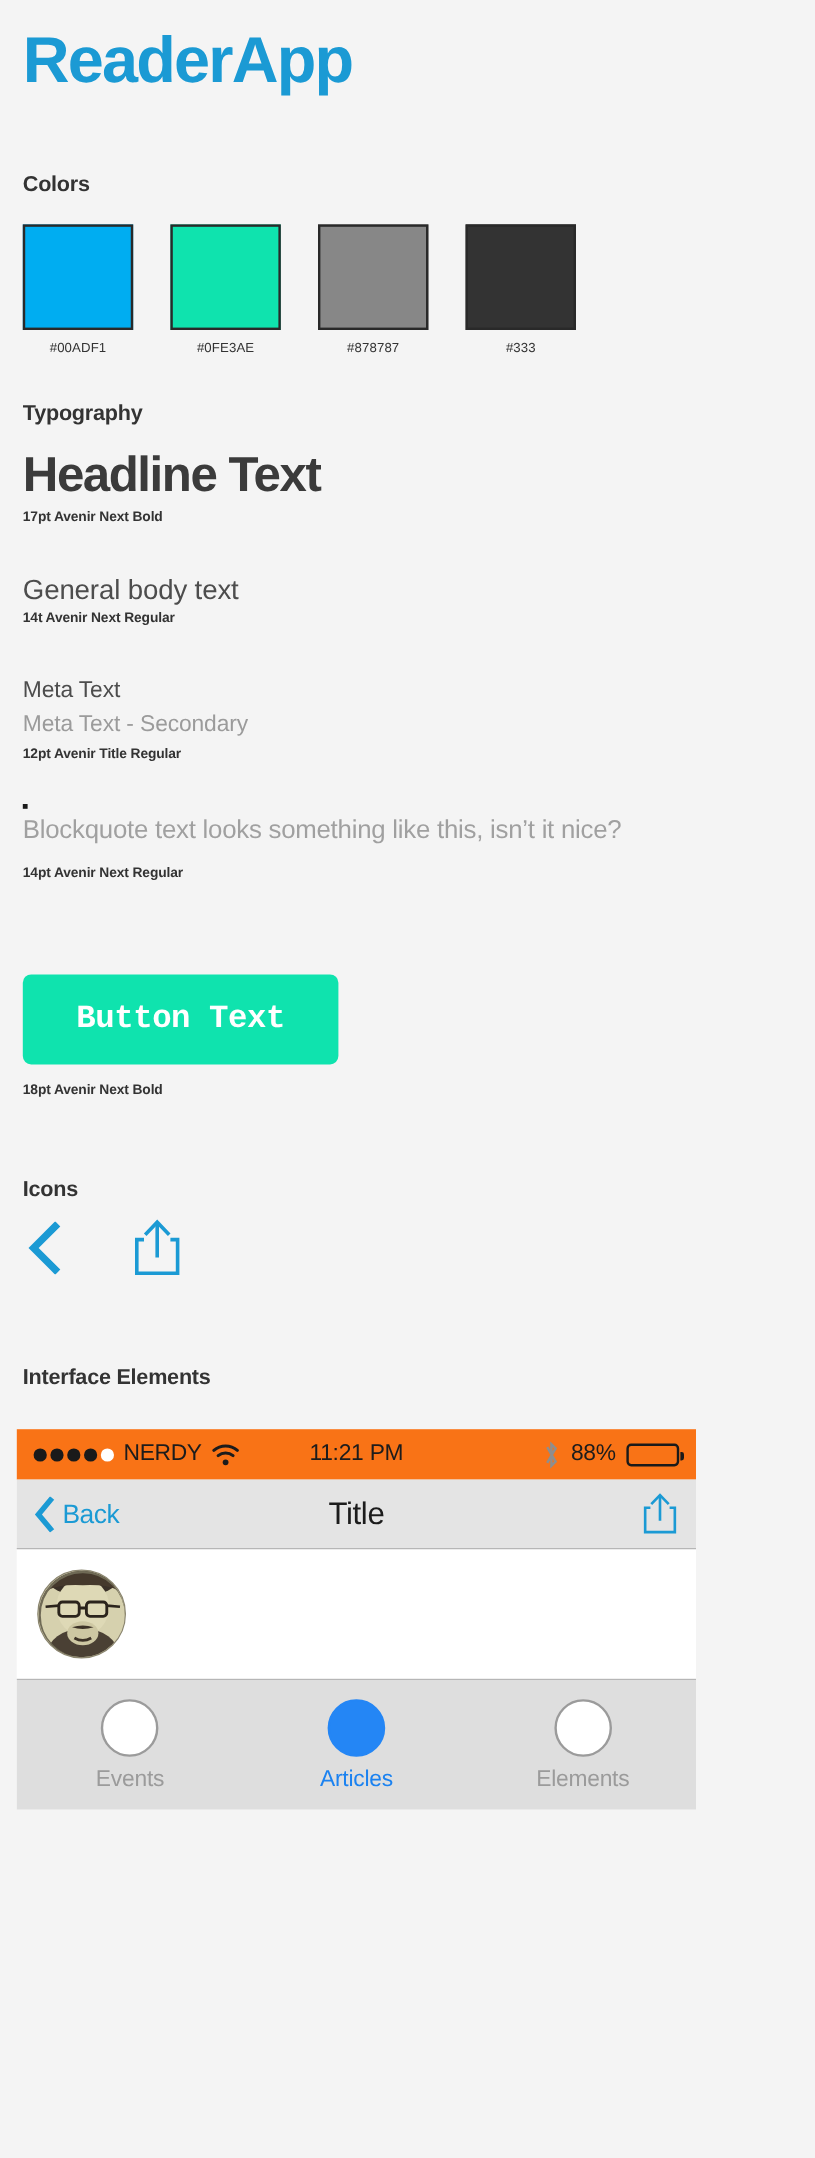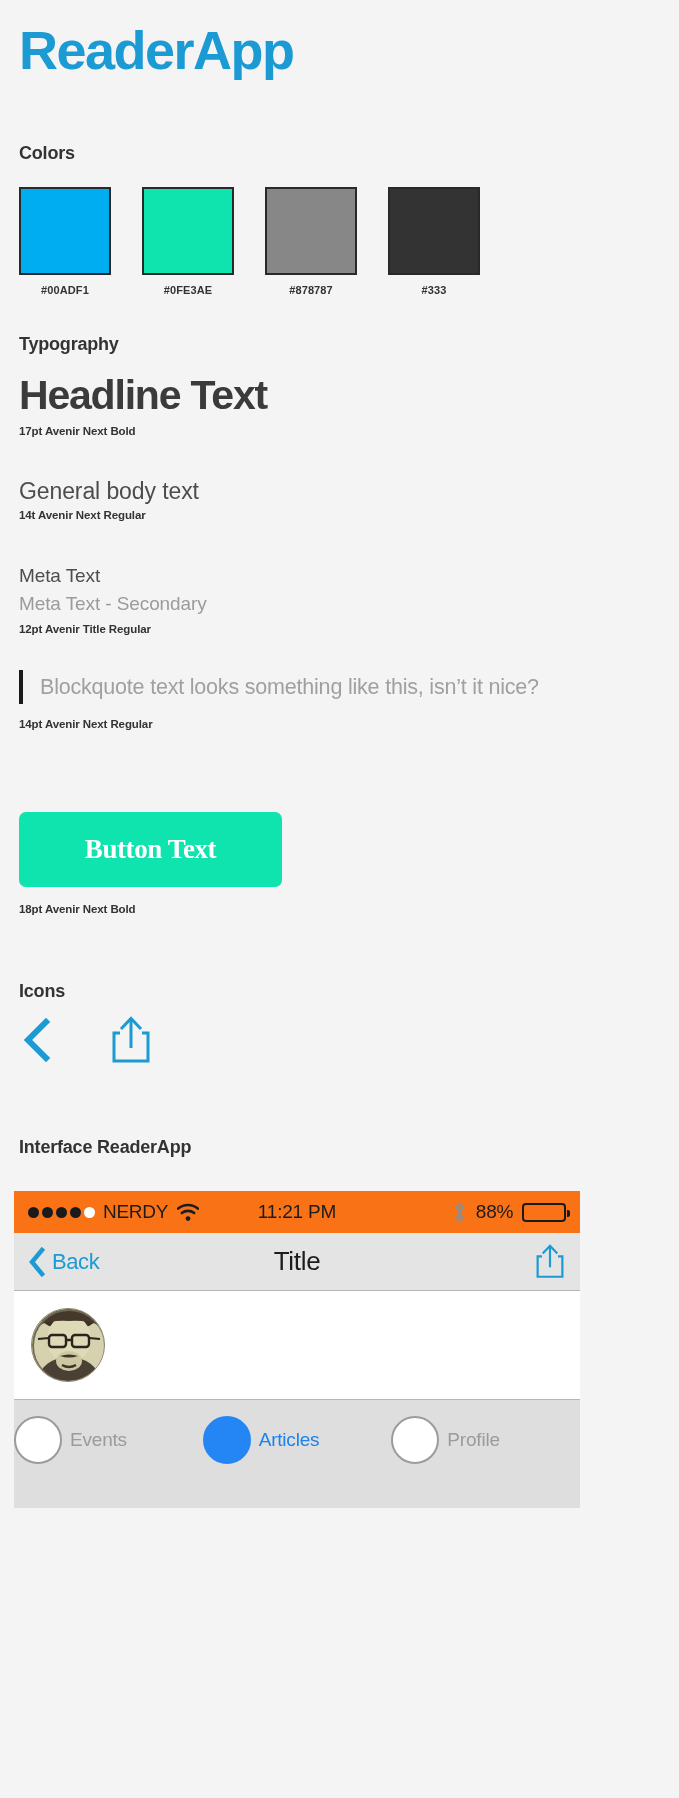--- a/index.html
+++ b/index.html
@@ -46,21 +46,21 @@
   }
   .swatch-cell { width: 92px; }
   .swatch-chip {
     width: 92px; height: 88px;
     border: 2px solid #292929;
   }
   .swatch-label {
     margin-top: 9px;
     text-align: center;
     font-size: 11px;
-    font-weight: bold;
+    font-weight: normal;
     color: #333333;
     letter-spacing: 0.1px;
   }
 
   
   .spec { position: absolute; left: 19px; }
   .spec-note {
     font-size: 11.5px;
     font-weight: bold;
     color: #333333;
@@ -83,21 +83,21 @@
 
   #spec-meta { top: 562px; }
   #spec-meta .sample {
     font-size: 19px; color: #4d4d4d;
     letter-spacing: -0.1px; line-height: 1.45;
   }
   #spec-meta .sample.secondary { color: #9b9b9b; }
   #spec-meta .spec-note { margin-top: 6px; }
 
   #spec-quote { top: 670px; width: 600px; }
-  .quote-wrap { display: flex; }
+  .quote-wrap { display: flex; flex-direction: column; }
   .quote-bar {
     width: 4px;
     background: #1a1a1a;
     margin-right: 17px;
     flex: 0 0 4px;
   }
   .quote-text {
     font-size: 21.5px;
     color: #a0a0a0;
     line-height: 1.55;
@@ -108,21 +108,21 @@
 
   #spec-button { top: 812px; }
   .btn {
     width: 263px; height: 75px;
     background: #0FE3AE;
     border: none;
     border-radius: 7px;
     color: #ffffff;
     font-size: 27px;
     font-weight: bold;
-    font-family: Liberation Serif, serif;
+    font-family: Liberation Mono, monospace;
     letter-spacing: -0.4px;
     cursor: pointer;
     display: flex;
     align-items: center;
     justify-content: center;
   }
   #spec-button .spec-note { margin-top: 16px; }
 
   
   .icon-row {
@@ -230,21 +230,21 @@
 
   .tabbar {
     height: 108px;
     background: #dedede;
     display: flex;
     align-items: flex-start;
     padding-top: 16px;
   }
   .tab {
     flex: 1;
-    display: flex; flex-direction: row;
+    display: flex; flex-direction: column;
     align-items: center;
     gap: 8px;
     cursor: pointer;
   }
   .tab-circle {
     width: 48px; height: 48px;
     border-radius: 50%;
     background: #ffffff;
     border: 2px solid #9b9b9b;
   }
@@ -326,21 +326,21 @@
     </span>
     <span class="icon-btn">
       <svg width="44" height="50" viewBox="0 0 44 50">
         <path d="M22 4 L22 33" fill="none" stroke="#1b9ad4" stroke-width="3"></path>
         <polyline points="12,14 22,3.5 32,14" fill="none" stroke="#1b9ad4" stroke-width="3" stroke-linejoin="miter" stroke-linecap="butt"></polyline>
         <polyline points="11,18 5,18 5,46 39,46 39,18 33,18" fill="none" stroke="#1b9ad4" stroke-width="3"></polyline>
       </svg>
     </span>
   </div>
 
-  <div class="section-heading" id="h-iface">Interface ReaderApp</div>
+  <div class="section-heading" id="h-iface">Interface Elements</div>
 
   <div class="device">
 
     <div class="statusbar">
       <div class="sb-left">
         <span class="dots">
           <span class="dot"></span>
             <span class="dot"></span>
             <span class="dot"></span>
           <span class="dot"></span>
@@ -420,18 +420,18 @@
       <div class="tab">
         <span class="tab-circle"></span>
         <span class="tab-label">Events</span>
       </div>
       <div class="tab active">
         <span class="tab-circle"></span>
         <span class="tab-label">Articles</span>
       </div>
       <div class="tab">
         <span class="tab-circle"></span>
-        <span class="tab-label">Profile</span>
+        <span class="tab-label">Elements</span>
       </div>
     </div>
 
   </div>
 </div>
 
 </body></html>

